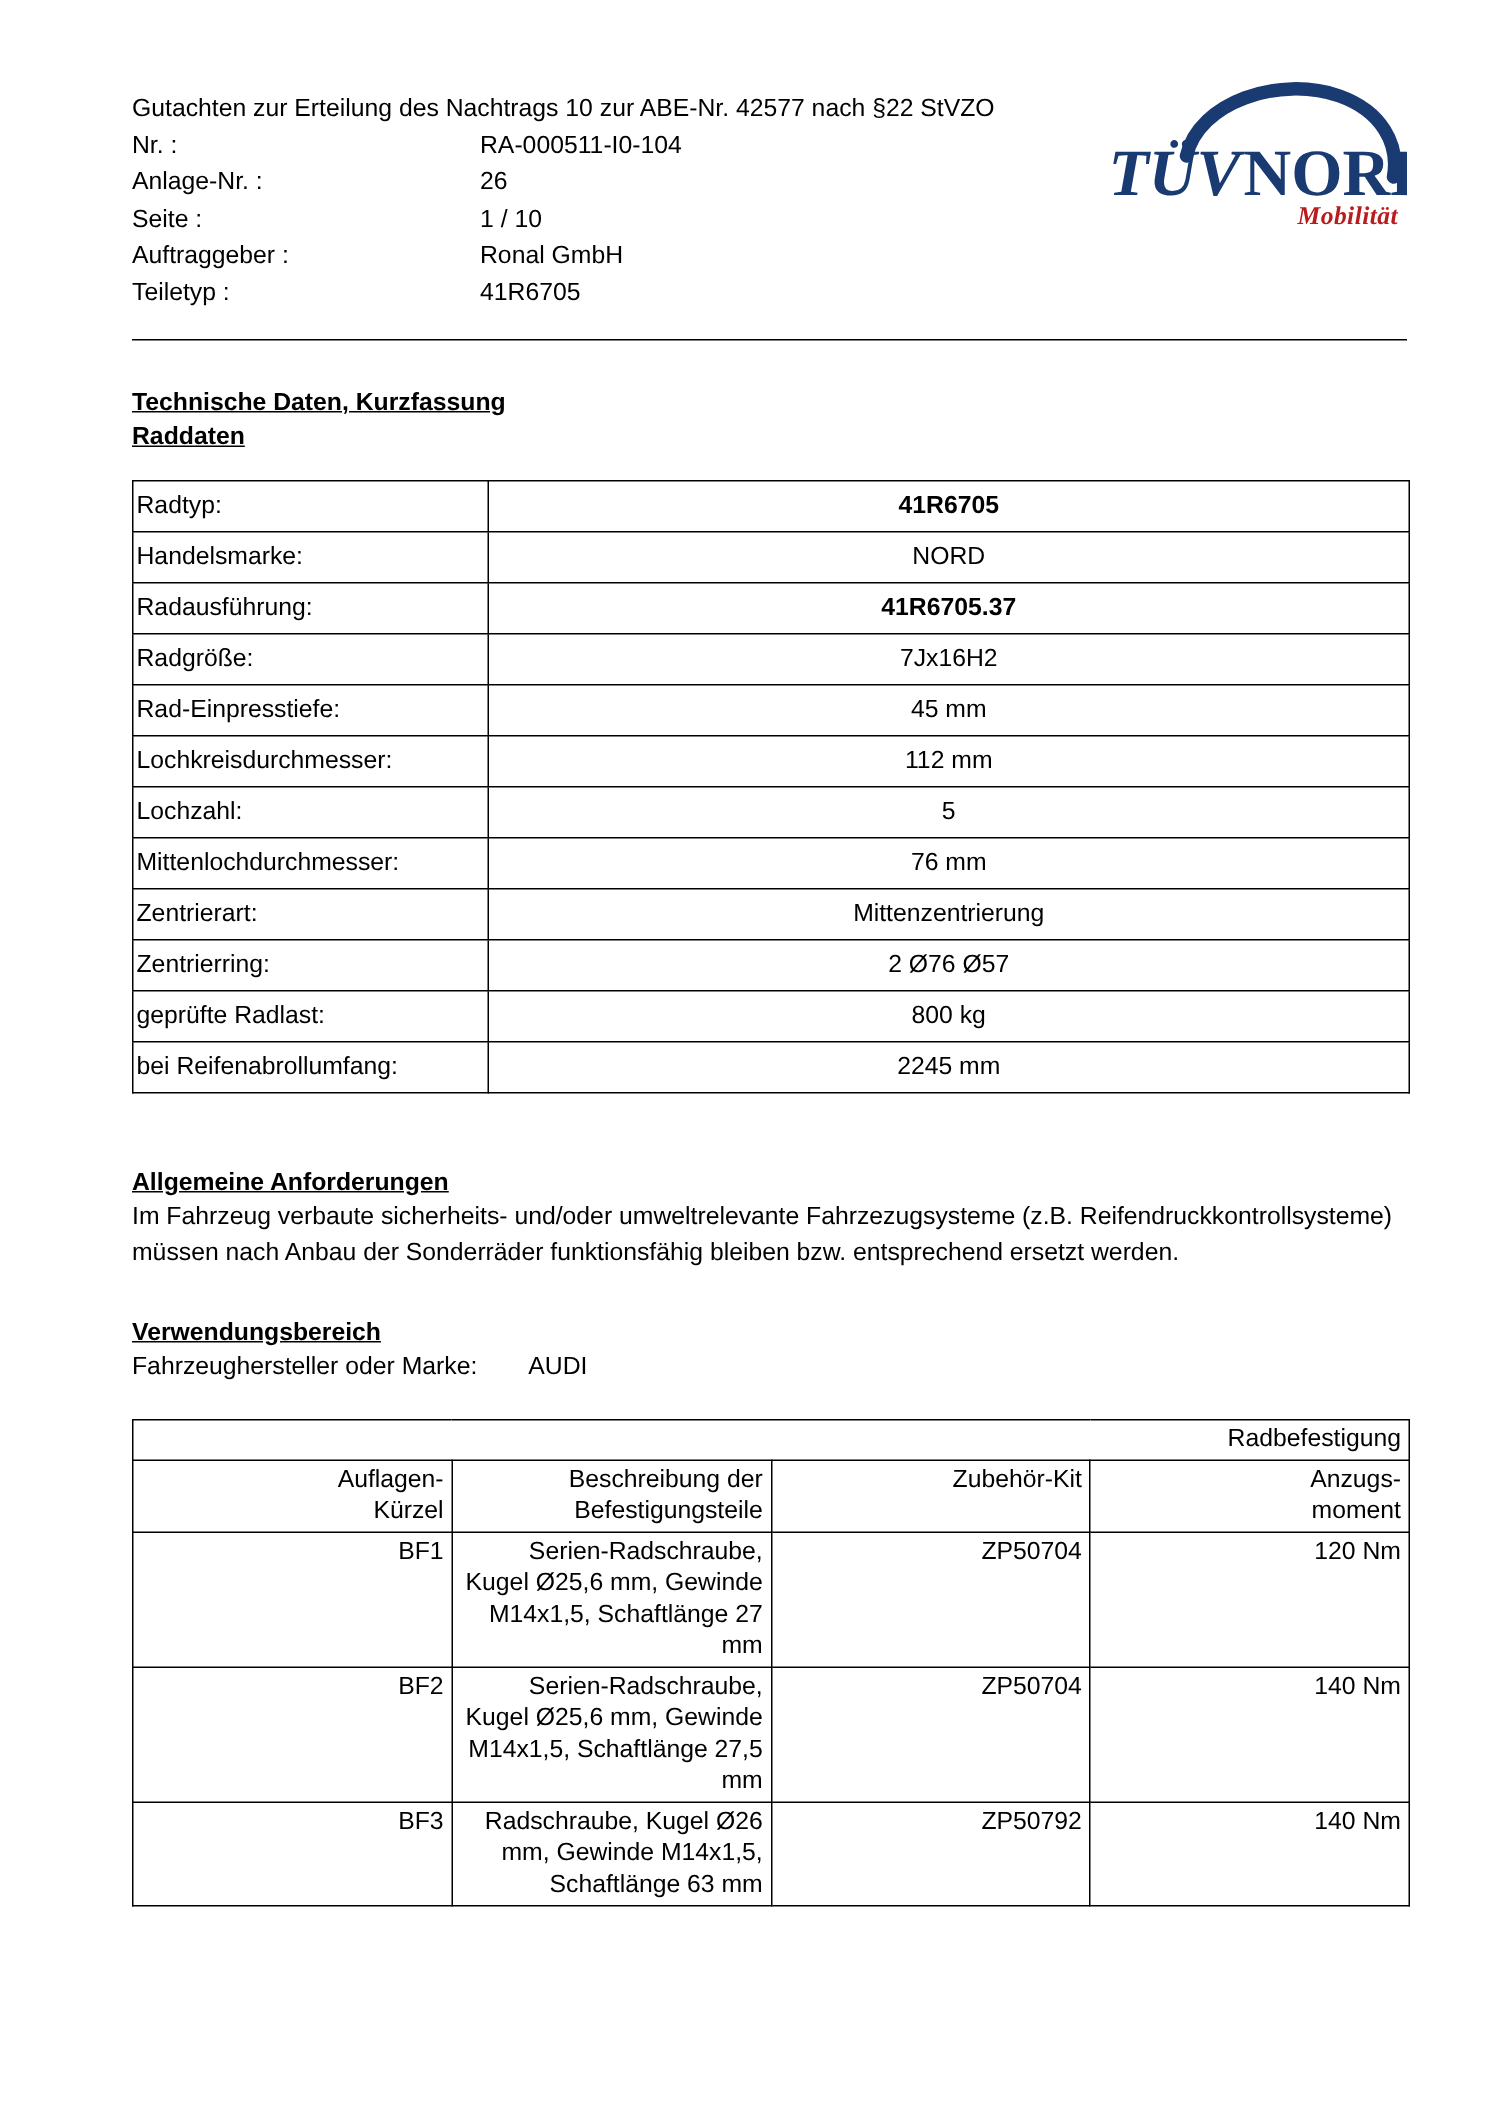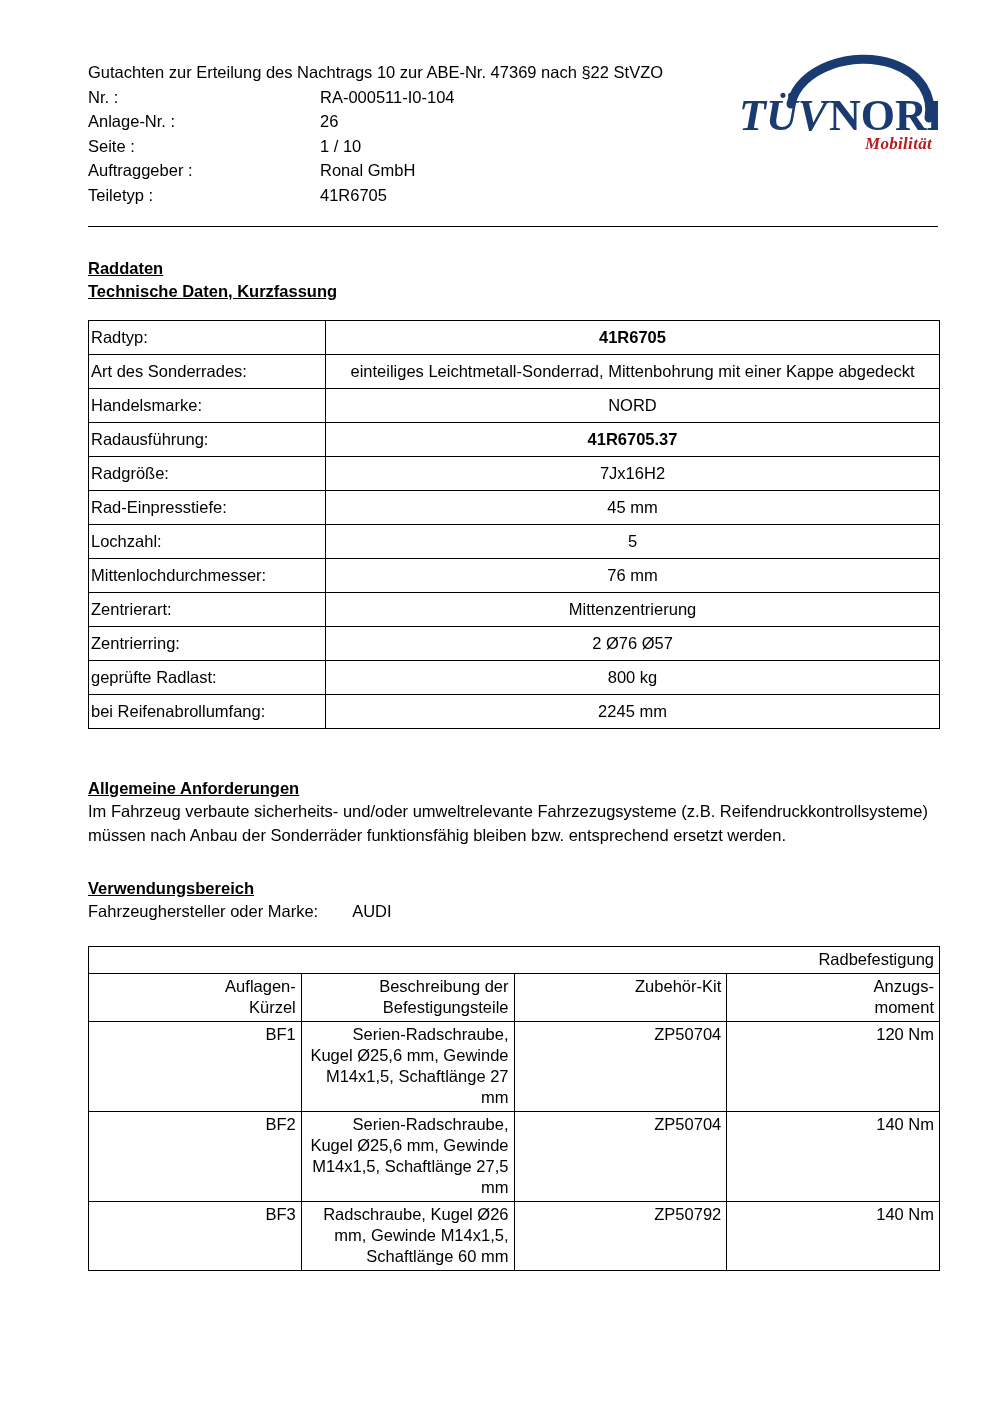--- a/index.html
+++ b/index.html
@@ -132,21 +132,21 @@
   .tbl-fix .c-torque { width: 72px; }
   .fix-title-cell { }
 </style>
 </head>
 <body>
 
 <div class="page">
 
   <div class="header">
     <div class="header-lines">
-      <span class="hline header-title">Gutachten zur Erteilung des Nachtrags 10 zur ABE-Nr. 47369 nach §22 StVZO</span>
+      <span class="hline header-title">Gutachten zur Erteilung des Nachtrags 10 zur ABE-Nr. 42577 nach §22 StVZO</span>
 
       <span class="hline">
         <span class="hlabel">Nr. :</span><span class="hvalue">RA-000511-I0-104</span>
       </span>
 
       <span class="hline">
         <span class="hlabel">Anlage-Nr. :</span><span class="hvalue">26</span>
       </span>
 
       <span class="hline">
@@ -168,48 +168,48 @@
         <text x="6" y="78" font-family="Liberation Serif, serif" font-size="44" font-weight="bold" font-style="italic" fill="#1a3a72">TÜV</text>
         <text x="96" y="78" font-family="Liberation Serif, serif" font-size="44" font-weight="bold" fill="#1a3a72">NORD</text>
       </svg>
       <span class="logo-mob">Mobilität</span>
     </div>
   </div>
 
   <hr class="rule">
 
   <div class="block-tech">
+    <div class="section-head">Technische Daten, Kurzfassung</div>
     <div class="section-head">Raddaten</div>
-    <div class="section-head">Technische Daten, Kurzfassung</div>
 
     <table class="tbl-wheel">
       <tbody>
         <tr>
           <td class="lbl">Radtyp:</td>
           <td class="val b">41R6705</td>
         </tr>
         <tr>
-          <td class="lbl">Art des Sonderrades:</td>
-          <td class="val">einteiliges Leichtmetall-Sonderrad, Mittenbohrung mit einer Kappe abgedeckt</td>
-        </tr>
-        <tr>
           <td class="lbl">Handelsmarke:</td>
           <td class="val">NORD</td>
         </tr>
         <tr>
           <td class="lbl">Radausführung:</td>
           <td class="val b">41R6705.37</td>
         </tr>
         <tr>
           <td class="lbl">Radgröße:</td>
           <td class="val">7Jx16H2</td>
         </tr>
         <tr>
           <td class="lbl">Rad-Einpresstiefe:</td>
           <td class="val">45 mm</td>
+        </tr>
+        <tr>
+          <td class="lbl">Lochkreisdurchmesser:</td>
+          <td class="val">112 mm</td>
         </tr>
         <tr>
           <td class="lbl">Lochzahl:</td>
           <td class="val">5</td>
         </tr>
         <tr>
           <td class="lbl">Mittenlochdurchmesser:</td>
           <td class="val">76 mm</td>
         </tr>
         <tr>
@@ -267,21 +267,21 @@
           <td class="c-torque">120 Nm</td>
         </tr>
         <tr>
           <td class="c-kurzel">BF2</td>
           <td class="c-desc">Serien-Radschraube, Kugel Ø25,6 mm, Gewinde M14x1,5, Schaftlänge 27,5 mm</td>
           <td class="c-kit">ZP50704</td>
           <td class="c-torque">140 Nm</td>
         </tr>
         <tr>
           <td class="c-kurzel">BF3</td>
-          <td class="c-desc">Radschraube, Kugel Ø26 mm, Gewinde M14x1,5, Schaftlänge 60 mm</td>
+          <td class="c-desc">Radschraube, Kugel Ø26 mm, Gewinde M14x1,5, Schaftlänge 63 mm</td>
           <td class="c-kit">ZP50792</td>
           <td class="c-torque">140 Nm</td>
         </tr>
       </tbody>
     </table>
   </div>
 
 </div>
 
 </body></html>

